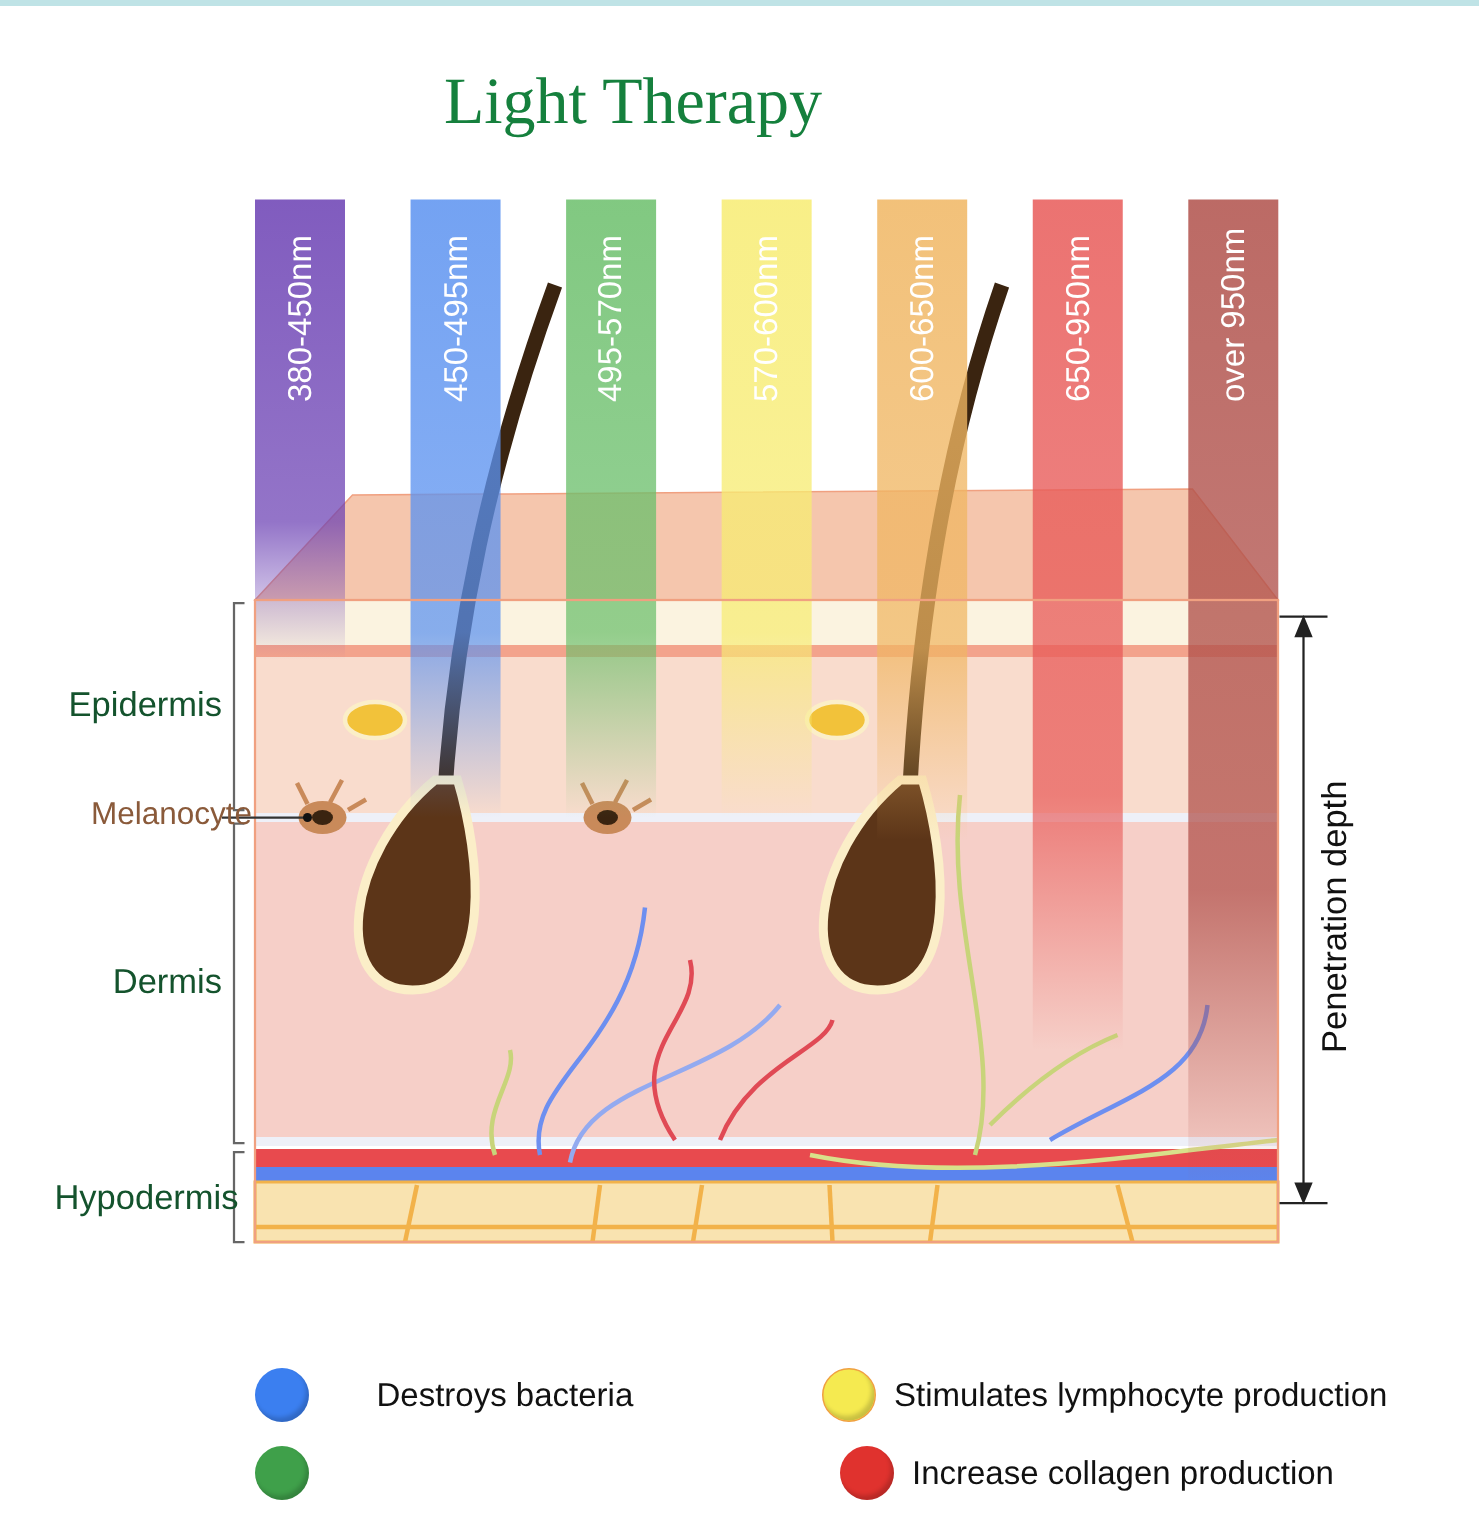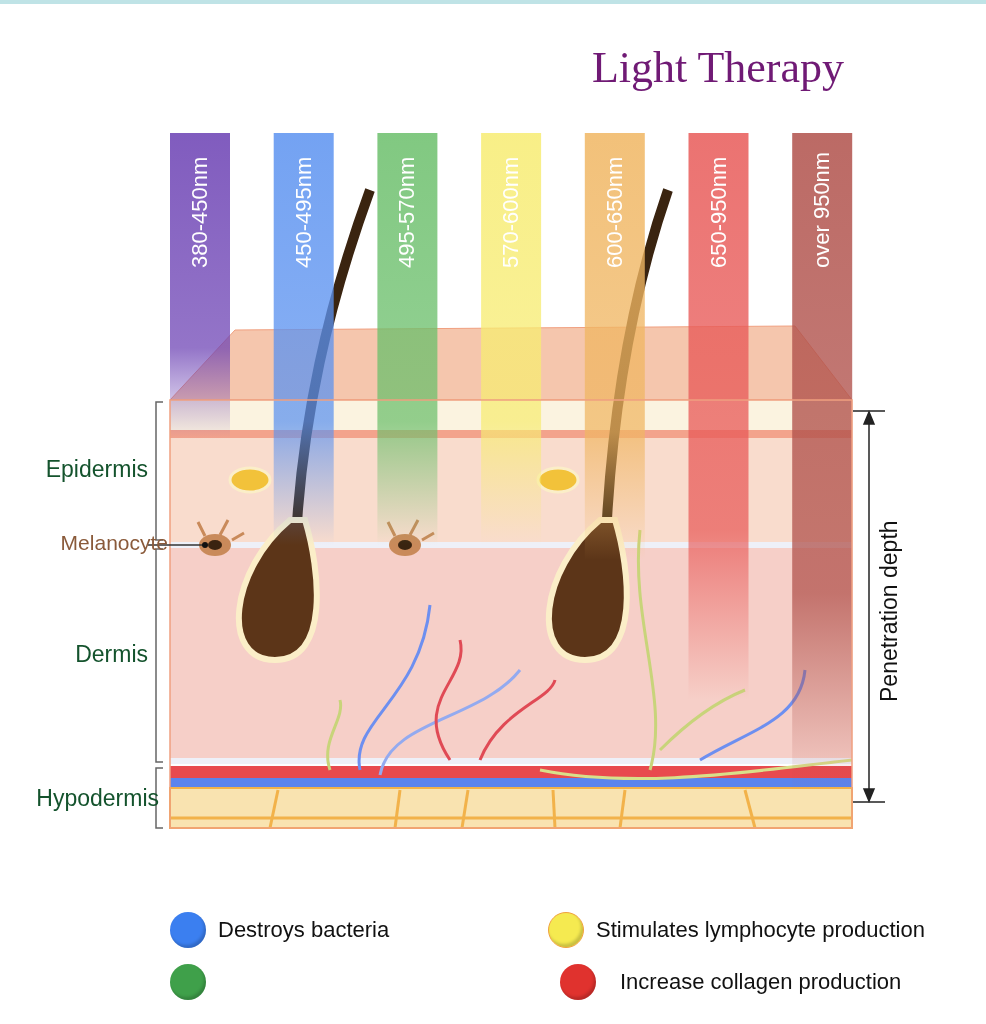--- a/index.html
+++ b/index.html
@@ -1,18 +1,18 @@
 <!DOCTYPE html>
 <html><head>
 <meta charset="utf-8">
 <style>
   html,body{margin:0;padding:0;background:#fff;}
   body{width:986px;height:1024px;position:relative;overflow:hidden;font-family:"Liberation Sans",sans-serif;}
   .topbar{position:absolute;left:0;top:0;width:986px;height:4px;background:#bfe3e6;}
-  .title{position:absolute;left:0;top:42px;width:844px;text-align:right;font-family:"Liberation Serif",serif;font-size:44px;color:#701a75;}
+  .title{position:absolute;left:0;top:42px;width:844px;text-align:center;font-family:"Liberation Serif",serif;font-size:44px;color:#15803d;}
   svg.diagram{position:absolute;left:0;top:0;}
   .band-label{position:absolute;color:#fff;font-size:22px;white-space:nowrap;transform-origin:left top;transform:rotate(-90deg);font-family:"Liberation Sans",sans-serif;}
   .layer-label{position:absolute;font-size:23px;color:#14532d;text-align:right;}
   .melano{color:#8a5a3a;padding-left:21px;}
   .pen-label{position:absolute;left:876px;top:702px;font-size:23px;color:#111;transform-origin:left top;transform:rotate(-90deg);white-space:nowrap;}
   .legend{position:absolute;}
   .legend-item{position:absolute;display:flex;align-items:center;white-space:nowrap;}
   .legend-dot{width:36px;height:36px;border-radius:50%;margin-right:12px;box-shadow:inset -2px -3px 3px rgba(0,0,0,0.18);}
   .legend-text{font-size:22px;color:#111;}
 </style>
@@ -164,28 +164,28 @@
     <div class="band-label" style="left: 809.2px; top: 268px;">over  950nm</div>
   </div>
 
 <div class="layer-label" style="left:0;top:456px;width:148px;">Epidermis</div>
 <div class="layer-label melano" style="left:0;top:531px;width:147px;font-size:21px;">Melanocyte</div>
 <div class="layer-label" style="left:0;top:641px;width:148px;">Dermis</div>
 <div class="layer-label" style="left:11px;top:785px;width:148px;">Hypodermis</div>
 <div class="pen-label">Penetration depth</div>
 
 <div class="legend">
-  <div class="legend-item" style="left:170px;top:912px;">
+  <div class="legend-item" style="left:170px;top:912px;gap:33px;">
     <div class="legend-dot" style="background: rgb(59, 127, 240);"></div>
     <span class="legend-text">Destroys bacteria</span>
   </div>
   <div class="legend-item" style="left:548px;top:912px;">
     <div class="legend-dot" style="border: 1px solid rgb(240, 160, 64); box-sizing: border-box; background: rgb(245, 234, 80);"></div>
     <span class="legend-text">Stimulates lymphocyte production</span>
   </div>
   <div class="legend-item" style="left:170px;top:964px;">
     <div class="legend-dot" style="background: rgb(63, 160, 74);"></div>
   </div>
-  <div class="legend-item" style="left:560px;top:964px;gap:12px;">
+  <div class="legend-item" style="left:560px;top:964px;">
     <div class="legend-dot" style="background: rgb(224, 50, 46);"></div>
     <span class="legend-text">Increase collagen production</span>
   </div>
 </div>
 
 </body></html>

